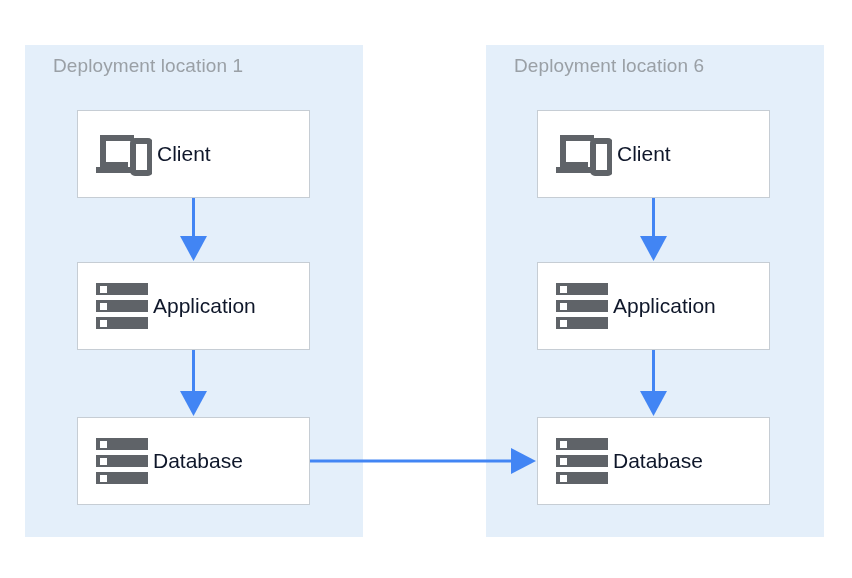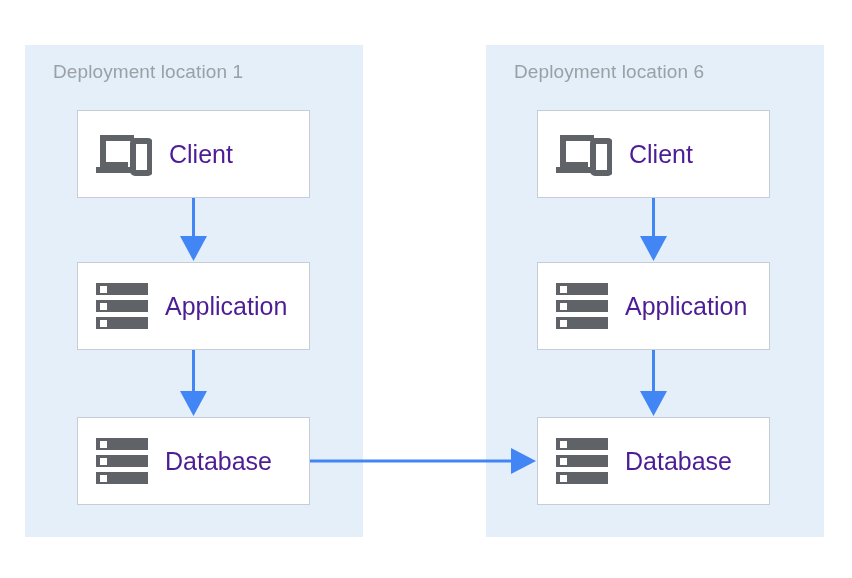--- a/index.html
+++ b/index.html
@@ -36,44 +36,44 @@
   }
   #zone-2 {
     left: 486px;
     top: 45px;
     width: 338px;
     height: 492px;
   }
   .zone-label {
     position: absolute;
     left: 28px;
-    top: 16px;
+    top: 10px;
     font-size: 19px;
     color: #9aa0a6;
     letter-spacing: 0.1px;
     white-space: nowrap;
   }
 
   
   .node {
     position: absolute;
     width: 233px;
     height: 88px;
     background: #ffffff;
     border: 1px solid #c6cdd4;
     box-sizing: border-box;
     display: flex;
     align-items: center;
     justify-content: flex-start;
     padding-left: 18px;
   }
   .node-label {
-    font-size: 25px;
-    color: #4c1d95;
-    margin-left: 17px;
+    font-size: 21px;
+    color: #0f172a;
+    margin-left: 5px;
     white-space: nowrap;
   }
 
   
   #node-client-1      { left: 77px;  top: 110px; }
   #node-application-1 { left: 77px;  top: 262px; }
   #node-database-1    { left: 77px;  top: 417px; }
   
   #node-client-2      { left: 537px; top: 110px; }
   #node-application-2 { left: 537px; top: 262px; }

